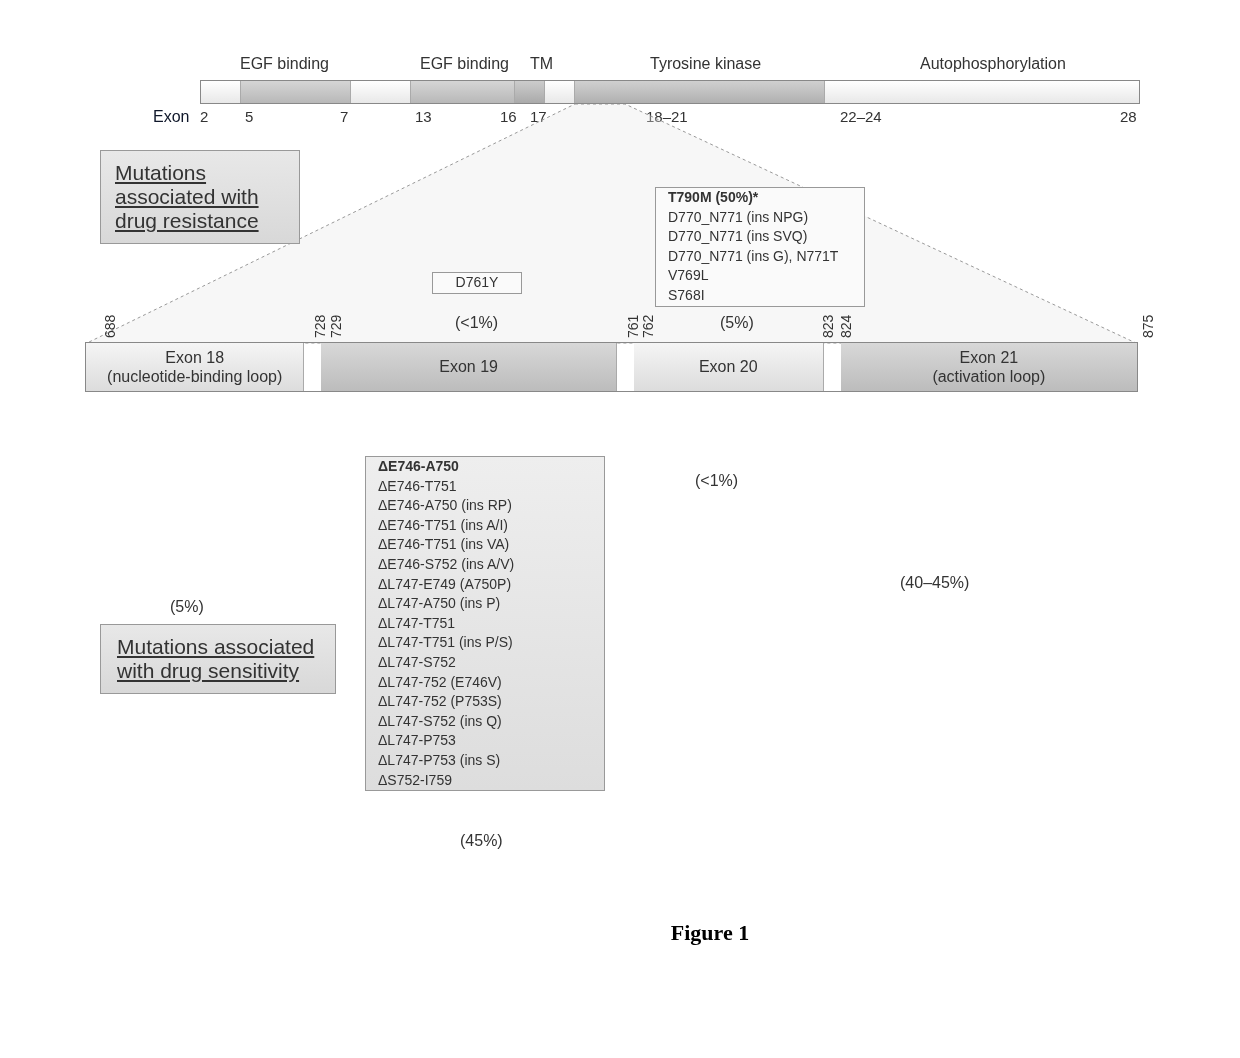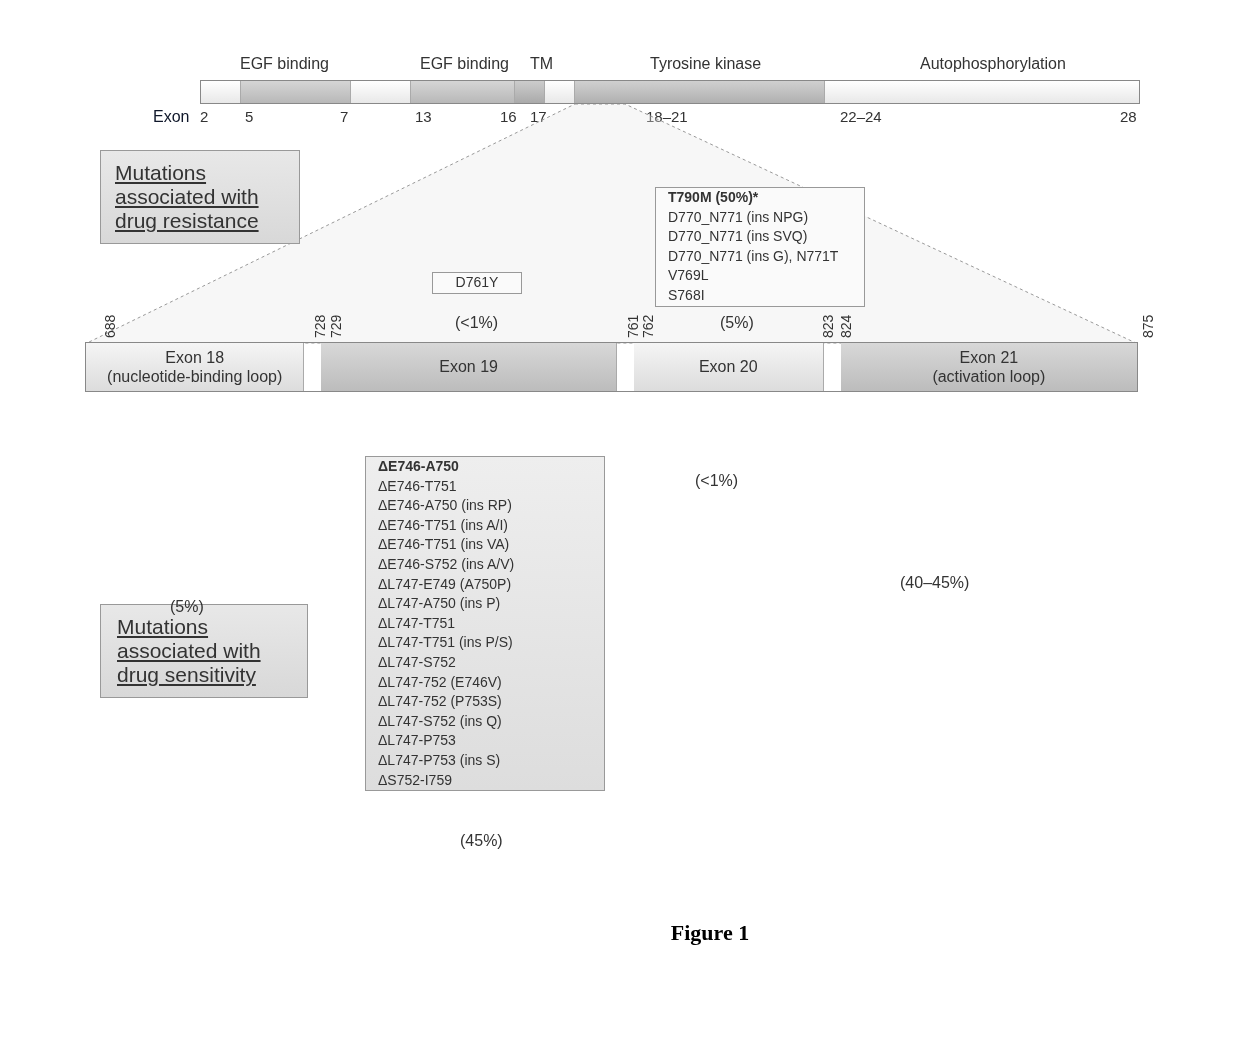--- a/index.html
+++ b/index.html
@@ -21,21 +21,21 @@
 .exon-ticks { position: absolute; top: 108px; left: 200px; width: 940px; font-size: 15px; color: #333; }
 .exon-ticks span { position: absolute; }
 
 
 .zoom-region { position: absolute; top: 104px; left: 85px; width: 1053px; height: 240px; overflow: visible; }
 .zoom-region svg { width: 100%; height: 100%; }
 
 
 .legend-box { position: absolute; border: 1px solid #999; padding: 10px 14px; font-size: 21px; color: #333; background: linear-gradient(to bottom, #e8e8e8, #d8d8d8); text-decoration: underline; }
 .legend-resistance { top: 150px; left: 100px; width: 200px; }
-.legend-sensitivity { top: 604px; left: 100px; width: 208px; padding-left: 16px; }
+.legend-sensitivity { top: 624px; left: 100px; width: 236px; padding-left: 16px; }
 
 
 .mut-box { position: absolute; border: 1px solid #999; padding: 0 12px; font-size: 14px; color: #333; line-height: 1.4; }
 .bg-grad { background: linear-gradient(to bottom, #eee, #ddd); }
 .bg-light { background: #fafafa; }
 .res-d761y { top: 272px; left: 432px; width: 90px; text-align: center; }
 .res-t790m { top: 187px; left: 655px; width: 210px; }
 
 .pct-label { position: absolute; font-size: 16px; color: #333; }
 .pct-d761y { top: 314px; left: 455px; }

